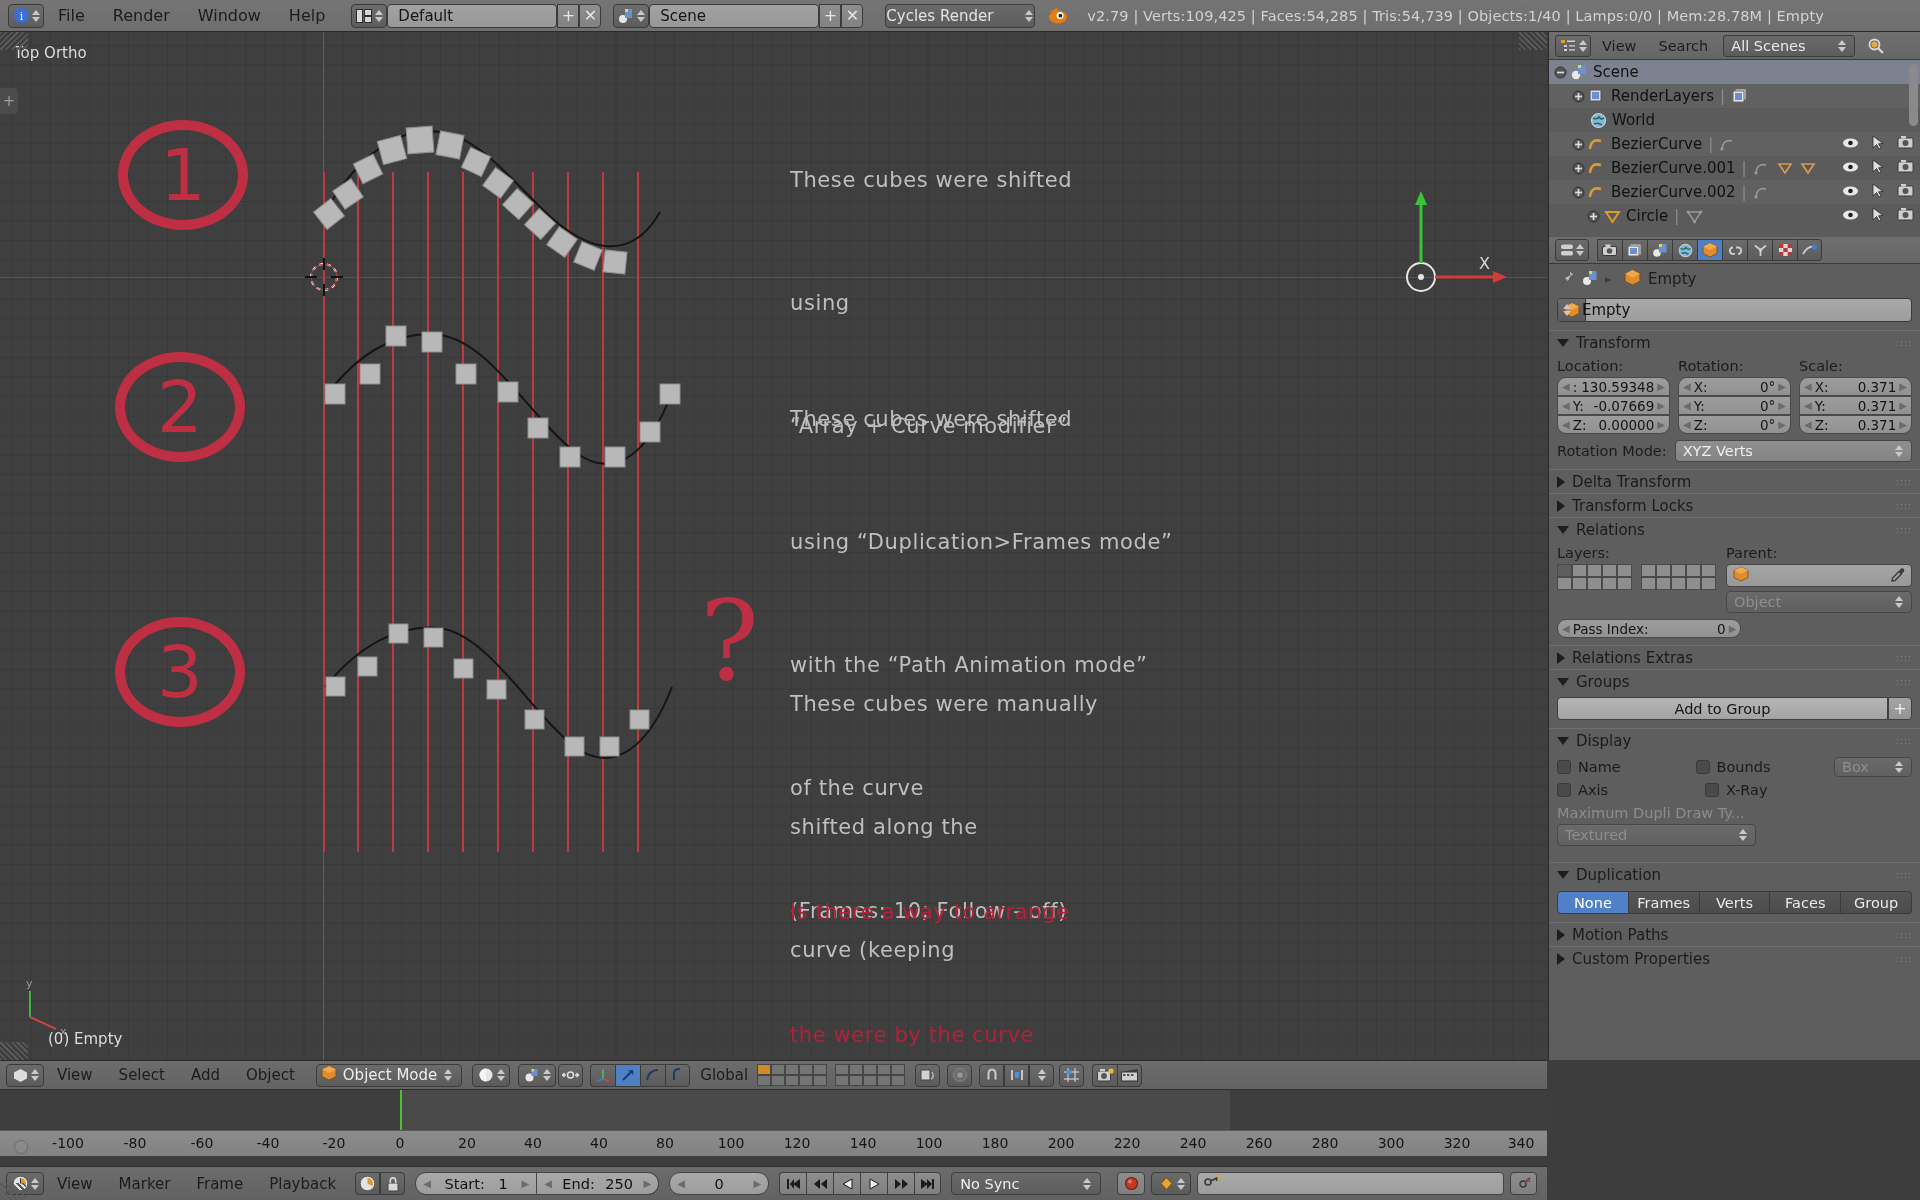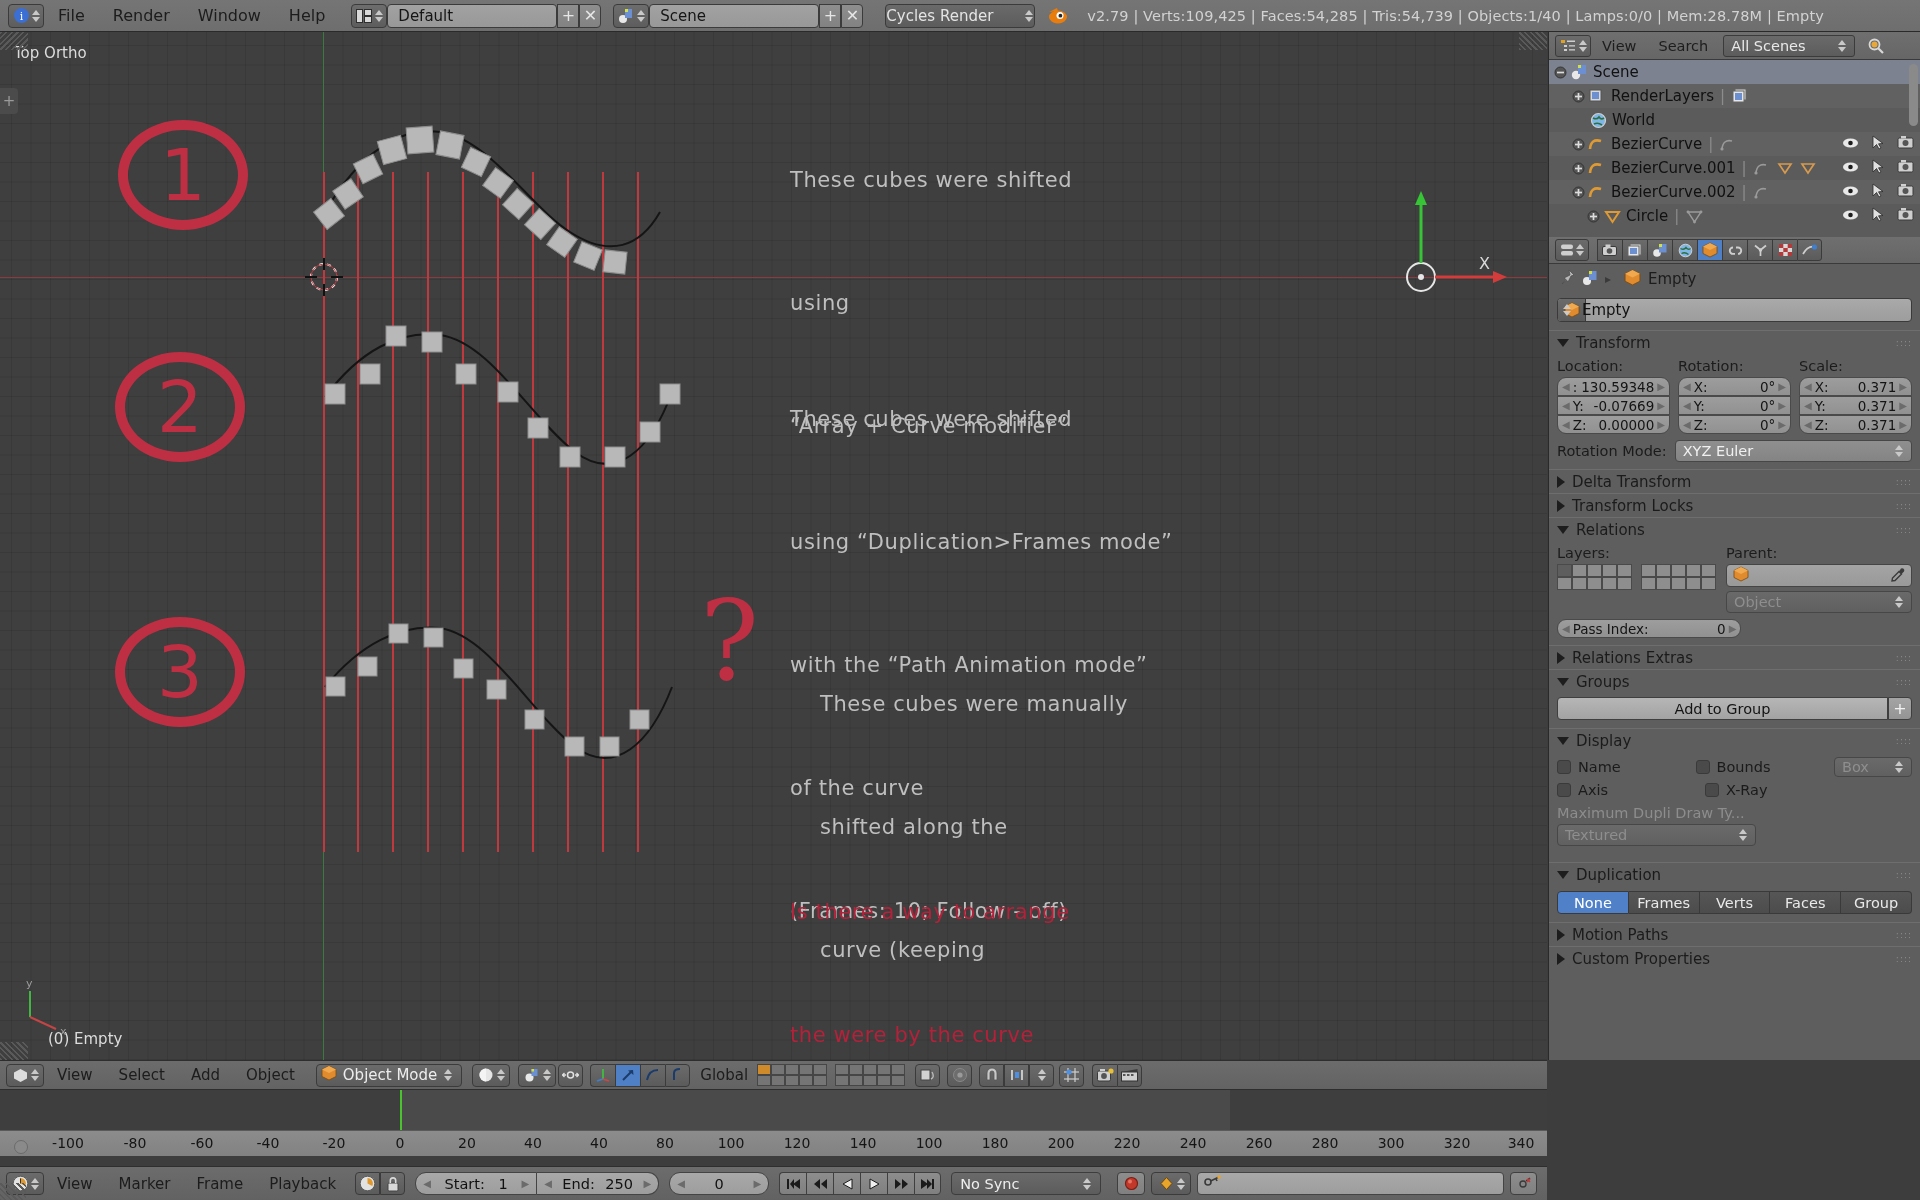--- a/index.html
+++ b/index.html
@@ -488,21 +488,21 @@
     </div>
 
     <div class="vptext" style="left:790px; top:285px;">
       <div>These cubes were shifted</div>
       <div>using “Duplication&gt;Frames mode”</div>
       <div>with the “Path Animation mode”</div>
       <div>of the curve</div>
       <div>(Frames: 10; Follow - off)</div>
     </div>
 
-    <div class="vptext" style="left:820px; top:570px;">
+    <div class="vptext" style="left:790px; top:570px;">
       <div>These cubes were manually</div>
       <div>shifted along the</div>
       <div>curve (keeping</div>
       <div>the equal step along X).</div>
     </div>
 
     <div class="vptext red" style="left:790px; top:778px;">
       <div>Is there a way to arrange</div>
       <div>the were by the curve</div>
       
@@ -966,21 +966,21 @@
               <span class="lbl">Z:</span>
               <span class="val">0.371</span>
             </span>
             <span class="arr">▶</span>
           </div>
       </div>
     </div>
     <div class="rowline">
       <span class="lb">Rotation Mode:</span>
       <span class="dropdown">
-        <span>XYZ Euler</span>
+        <span>XYZ Verts</span>
         <span class="updown">
             <i class="u"></i>
             <i class="d"></i>
           </span>
       </span>
     </div>
 
     <div class="panel-hdr" style="margin-top:7px">
       <span class="tri closed"></span>
       <span>Delta Transform</span>

